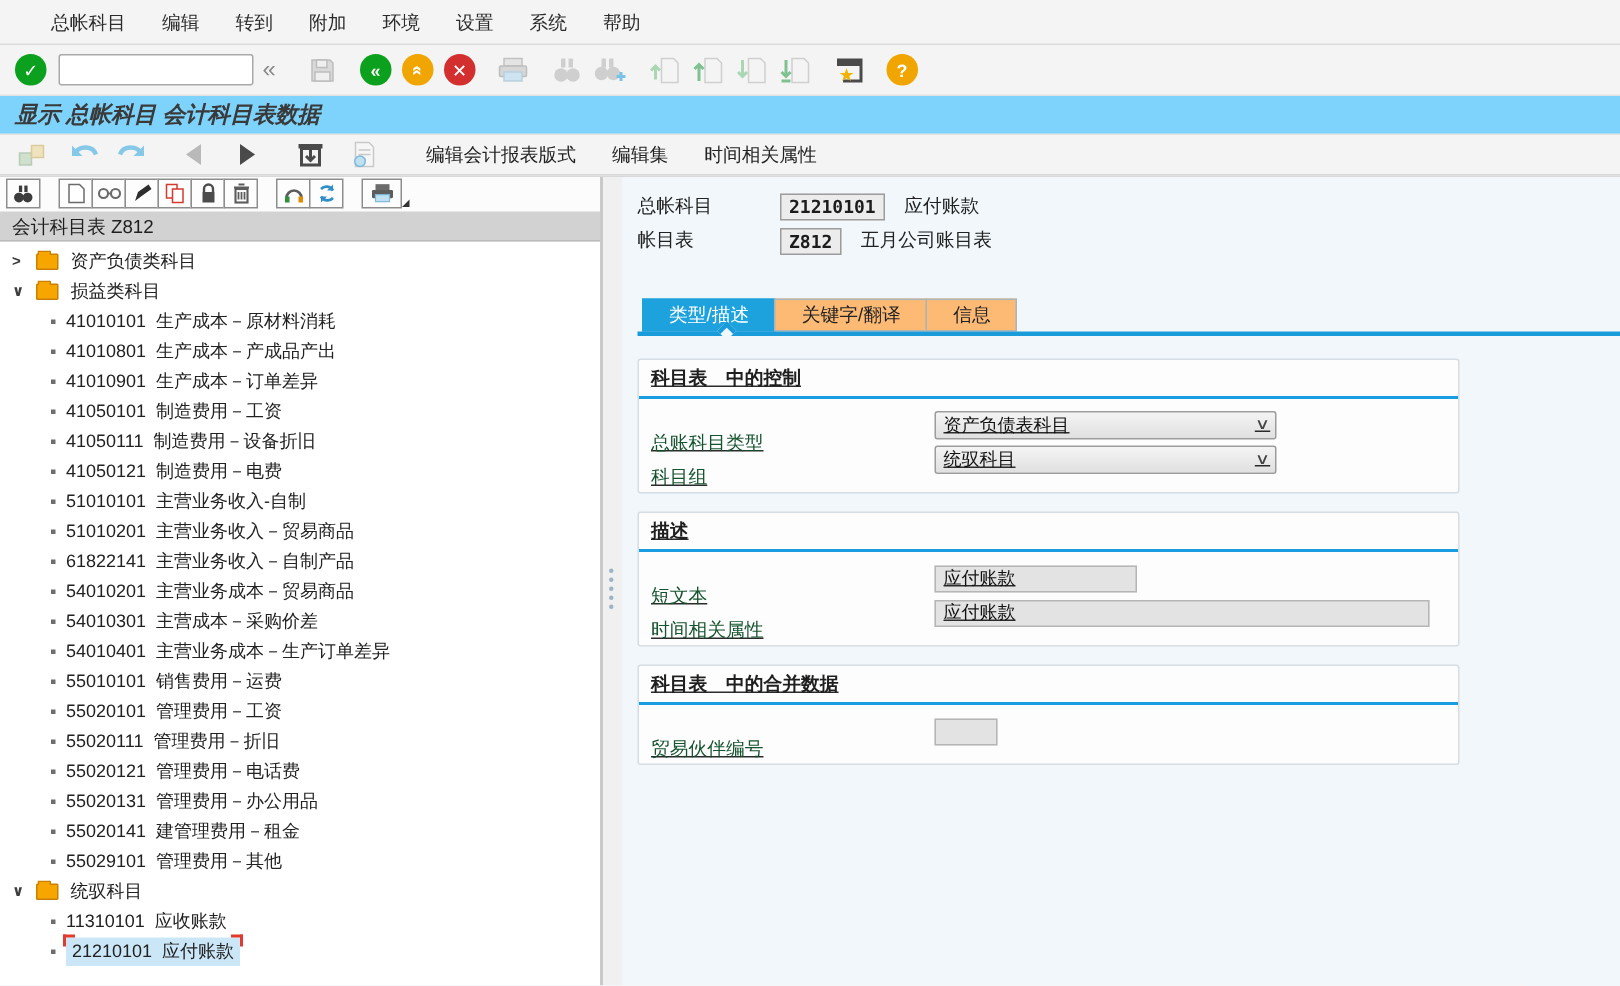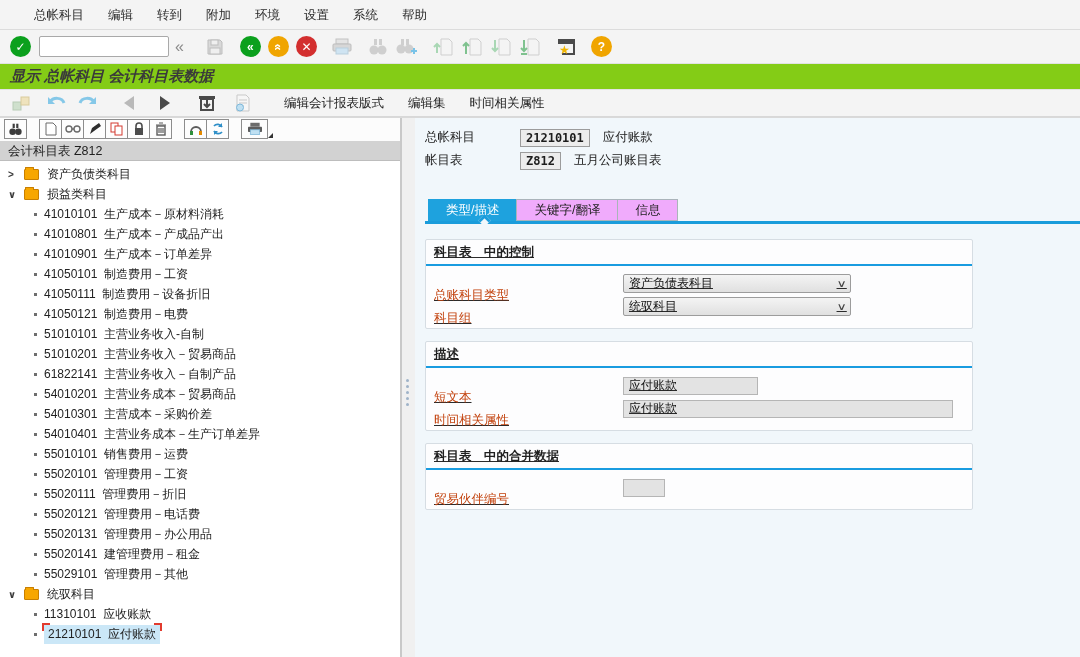--- a/index.html
+++ b/index.html
@@ -16,21 +16,21 @@
     display:flex; align-items:center; padding-left:10px; }
   .tb-gap { width:14px; } .tb-gap-s { width:7px; }
   .circ { width:21px; height:21px; border-radius:50%; display:flex; align-items:center;
     justify-content:center; color:#fff; font-weight:bold; font-size:12px; flex:0 0 auto; }
   .c-green { background:#0ba01d; } .c-orange { background:#f0a500; } .c-red { background:#d32f2f; }
   .cmd { width:130px; height:21px; border:1px solid #a9a9a9; border-radius:2px; background:#fff;
     margin-left:8px; padding:0 4px; font-size:12px; }
   .chev2 { color:#8a8a8a; font-size:16px; margin:0 6px 0 6px; }
   .ticon { width:22px; height:22px; display:flex; align-items:center; justify-content:center; flex:0 0 auto; }
 
-  .titlebar { height:26px; background:#84cc16; border-bottom:1px solid #e3e3e3;
+  .titlebar { height:26px; background:#7dd3fc; border-bottom:1px solid #e3e3e3;
     display:flex; align-items:center; padding-left:10px; }
   .titlebar .t { font-size:15px; font-weight:bold; font-style:italic; color:#3a3a3a; }
 
   .apptoolbar { height:27px; background:#f4f4f4; border-bottom:1px solid #d8d8d8;
     display:flex; align-items:center; padding-left:10px; }
   .apptoolbar .abtn { padding:0 12px; height:25px; line-height:25px; color:#222; cursor:default; }
   .tri { width:0; height:0; border-style:solid; display:inline-block; }
   .tri-left  { border-width:7px 10px 7px 0; border-color:transparent #b9b9b9 transparent transparent; }
   .tri-right { border-width:7px 0 7px 10px; border-color:transparent transparent transparent #4a4a4a; }
 
@@ -71,33 +71,33 @@
   .sel::after  { right:-2px; top:-2px; border-right:2px solid #e23b2e; border-top:2px solid #e23b2e; }
 
   
   .frow { height:23px; display:flex; align-items:center; }
   .flabel { width:95px; color:#222; }
   .fbox { background:#ececec; border:1px solid #9c9c9c; padding:1px 5px;
     font-family:"DejaVu Sans Mono","Liberation Mono",monospace; font-size:12px; font-weight:bold; color:#1c1c1c; }
   .ftext { margin-left:13px; color:#222; }
 
   .tabs { display:flex; margin-top:27px; padding-left:3px; position:relative; }
-  .tab { height:22px; line-height:21px; padding:0 17px; border:1px solid #aab4ba; background:#f0abfc;
+  .tab { height:22px; line-height:21px; padding:0 17px; border:1px solid #aab4ba; background:#fdba74;
     margin-right:-1px; color:#222; cursor:default; }
   .tab.active { background:#1ea2de; border-color:#1ea2de; color:#fff; }
   .tabline { height:3px; background:#1a9cdb; margin:0 0 0 0; position:relative; }
   .notch { position:absolute; top:-5px; left:55px; width:9px; height:9px; background:#f1f7fb;
     border-left:3px solid #1a9cdb; border-top:3px solid #1a9cdb; transform:rotate(45deg); }
 
   .groups { margin-top:15px; width:548px; }
   .gbox { background:#fdfdfe; border:1px solid #d6dde3; border-radius:2px; margin-bottom:12px;text-decoration:underline; }
   .gtitle { padding:4px 8px 3px; font-weight:bold; color:#1f1f1f; border-bottom:2px solid #199ce0; white-space:pre; }
   .gbody { padding:6px 8px 10px; }
   .grow { height:23px; display:flex; align-items:center; }
-  .glabel { width:189px; color:#c2410c;margin-top:24px; }
+  .glabel { width:189px; color:#14532d;margin-top:24px; }
   .gsel { width:228px; height:19px; border:1px solid #9c9c9c; border-radius:2px;
     background:linear-gradient(#f4f4f4,#e0e0e0); display:flex; align-items:center; padding:0 5px;
     justify-content:space-between; font-size:12px; color:#111; }
   .gsel .ch { color:#444; font-size:10px; transform:scaleX(1.4); }
   .ginput { height:18px; background:#e3e3e3; border:1px solid #b5b5b5; padding:0 5px; font-size:12px;
     color:#111; display:flex; align-items:center; }
   .w-short { width:135px; } .w-long { width:330px; } .w-tiny { width:42px; }
 
   svg { display:block; }
 </style>

